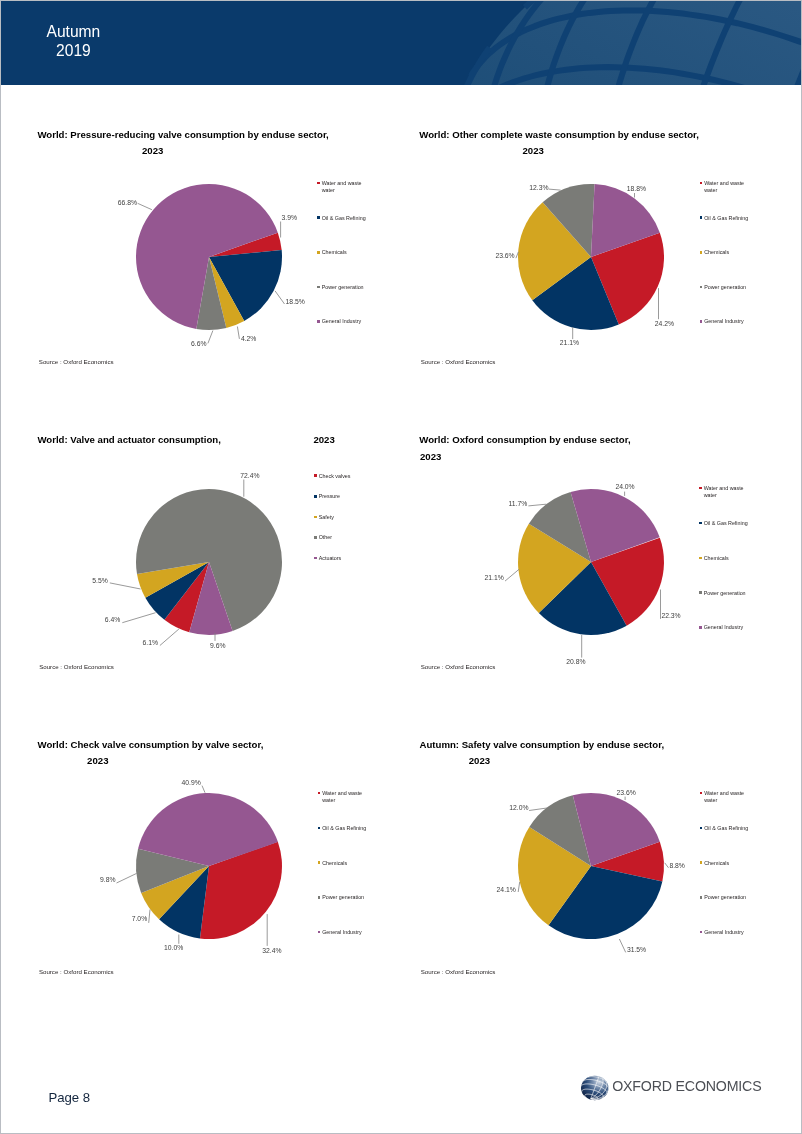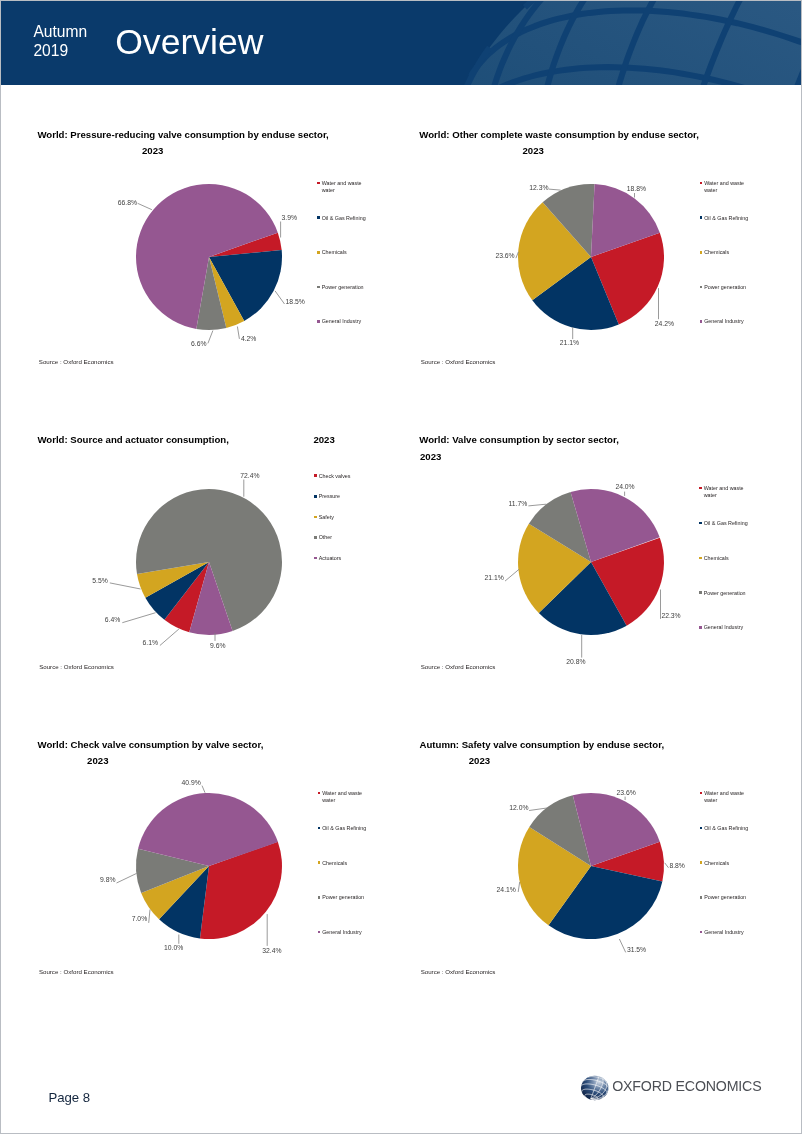--- a/index.html
+++ b/index.html
@@ -1,21 +1,21 @@
 <!DOCTYPE html>
 <html><head>
 <meta charset="utf-8">
 <title>Overview</title>
 <style>
 html,body{margin:0;padding:0;background:#fff;}
 body{width:802px;height:1134px;font-family:"Liberation Sans",sans-serif;}
 .page{position:relative;width:802px;height:1134px;box-sizing:border-box;border:1px solid #b9bdc3;background:#fff;overflow:hidden;}
 .header{position:absolute;left:0;top:0;width:800px;height:84px;background:#0a3a6b;overflow:hidden;}
 .hdr-globe{position:absolute;left:0;top:0;}
-.hdr-season{position:absolute;left:32.4px;top:20.8px;width:80px;color:#fff;font-size:15.6px;line-height:19.2px;white-space:nowrap;}
+.hdr-season{position:absolute;left:32.4px;top:20.8px;width:80px;text-align:center;color:#fff;font-size:15.6px;line-height:19.2px;white-space:nowrap;}
 .hdr-title{position:absolute;left:114.2px;top:21px;color:#fff;font-size:35.6px;line-height:40px;font-weight:400;}
 .pie-layer{position:absolute;left:0;top:0;}
 .ch-title{position:absolute;font-weight:bold;font-size:9.62px;line-height:11px;color:#000;white-space:nowrap;}
 .ch-src{position:absolute;font-size:6.15px;color:#231f20;white-space:nowrap;}
 .lg-row{position:absolute;display:flex;align-items:flex-start;}
 .lg-mk{width:2.6px;height:2.6px;margin-top:1.9px;margin-right:2.1px;flex:0 0 auto;}
 .lg-tx{font-size:5.35px;line-height:6.7px;color:#231f20;width:44.5px;}
 .dl{position:absolute;font-size:6.8px;line-height:8px;color:#3d3d3d;white-space:nowrap;}
 .footer-page{position:absolute;left:47.4px;top:1090.3px;font-size:13.2px;line-height:14px;color:#14263e;}
 .logo-wrap{position:absolute;left:579px;top:1072px;width:200px;height:30px;}
@@ -48,21 +48,20 @@
 <path d="M 804.7 -11.0 L 812.2 -8.5" fill="none" stroke="#0f4173" stroke-width="6"></path>
 <path d="M 461.1 96.0 L 463.9 89.4 L 466.9 83.0 L 470.0 76.6 L 473.4 70.4 L 476.9 64.2 L 480.6 58.2 L 484.5 52.3 L 488.6 46.6" fill="none" stroke="#0f4173" stroke-width="6"></path>
 <path d="M 491.7 90.3 L 493.8 83.3 L 496.0 76.4 L 498.4 69.7 L 501.0 63.0 L 503.8 56.5 L 506.7 50.0 L 509.8 43.7 L 513.0 37.6 L 516.4 31.5 L 520.0 25.7 L 523.7 19.9 L 527.6 14.3 L 531.6 8.9 L 535.8 3.6 L 540.1 -1.5 L 544.6 -6.5 L 549.2 -11.3 L 553.9 -15.9" fill="none" stroke="#0f4173" stroke-width="6"></path>
 <path d="M 544.5 92.7 L 546.3 85.4 L 548.3 78.1 L 550.3 70.9 L 552.5 63.9 L 554.9 57.0 L 557.4 50.2 L 560.0 43.5 L 562.7 37.0 L 565.6 30.6 L 568.5 24.3 L 571.6 18.2 L 574.9 12.2 L 578.2 6.4 L 581.7 0.7 L 585.3 -4.7 L 588.9 -10.1 L 592.7 -15.2" fill="none" stroke="#0f4173" stroke-width="6"></path>
 <path d="M 614.7 95.8 L 616.7 88.3 L 618.8 80.9 L 621.1 73.6 L 623.4 66.5 L 625.7 59.4 L 628.2 52.5 L 630.8 45.7 L 633.4 39.0 L 636.1 32.5 L 638.9 26.1 L 641.7 19.8 L 644.7 13.7 L 647.7 7.8 L 650.7 2.0 L 653.9 -3.7 L 657.1 -9.1 L 660.3 -14.4" fill="none" stroke="#0f4173" stroke-width="6"></path>
 <path d="M 700.1 91.6 L 702.6 84.4 L 705.1 77.3 L 707.7 70.2 L 710.3 63.3 L 713.0 56.5 L 715.6 49.8 L 718.3 43.3 L 721.0 36.9 L 723.7 30.6 L 726.5 24.5 L 729.2 18.5 L 732.0 12.7 L 734.7 7.0 L 737.5 1.5 L 740.3 -3.9 L 743.1 -9.1 L 745.9 -14.1" fill="none" stroke="#0f4173" stroke-width="6"></path>
 <path d="M 792.1 95.5 L 794.9 88.6 L 797.6 81.8 L 800.3 75.2 L 802.9 68.6 L 805.6 62.2 L 808.1 55.9 L 810.7 49.7 L 813.2 43.6" fill="none" stroke="#0f4173" stroke-width="6"></path>
  </g>
 </svg>
     <div class="hdr-season"><span>Autumn</span><br><span>2019</span></div>
-    <div class="hdr-title">Overview</div>
   </div>
 
   <svg class="pie-layer" width="802" height="1134" viewBox="0 0 802 1134">
 <path class="slice" d="M 208.00 256.00 L 276.81 231.63 A 73 73 0 0 1 280.67 249.05 Z" fill="#c51a27"></path>
 <path class="slice" d="M 208.00 256.00 L 280.67 249.05 A 73 73 0 0 1 243.23 319.93 Z" fill="#023464"></path>
 <path class="slice" d="M 208.00 256.00 L 243.23 319.93 A 73 73 0 0 1 225.34 326.91 Z" fill="#d3a520"></path>
 <path class="slice" d="M 208.00 256.00 L 225.34 326.91 A 73 73 0 0 1 195.30 327.89 Z" fill="#7a7b77"></path>
 <path class="slice" d="M 208.00 256.00 L 195.30 327.89 A 73 73 0 1 1 276.81 231.63 Z" fill="#955791"></path>
 <path class="slice" d="M 590.00 256.00 L 658.81 231.63 A 73 73 0 0 1 617.79 323.50 Z" fill="#c51a27"></path>
 <path class="slice" d="M 590.00 256.00 L 617.79 323.50 A 73 73 0 0 1 531.26 299.34 Z" fill="#023464"></path>
@@ -170,21 +169,21 @@
     </div>
 <div class="lg-row" style="left:698.5px;top:317.4px">
       <span class="lg-mk" style="background:#955791"></span>
       <span class="lg-tx">General Industry</span>
     </div>
 <div class="dl" style="left:653.7px;top:318.6px">24.2%</div>
 <div class="dl" style="left:558.7px;top:338.0px">21.1%</div>
 <div class="dl" style="left:494.4px;top:250.9px">23.6%</div>
 <div class="dl" style="left:528.2px;top:183.0px">12.3%</div>
 <div class="dl" style="left:625.7px;top:183.5px">18.8%</div>
-<div class="ch-title" style="left:36.4px;top:432.6px">World: Source and actuator consumption,</div>
+<div class="ch-title" style="left:36.4px;top:432.6px">World: Valve and actuator consumption,</div>
 <div class="ch-title" style="left:312.4px;top:432.6px">2023</div>
 <div class="ch-src" style="left:38.2px;top:661.7px">Source : Oxford Economics</div>
 <div class="lg-row" style="left:313.0px;top:471.5px">
       <span class="lg-mk" style="background:#c51a27"></span>
       <span class="lg-tx">Check valves</span>
     </div>
 <div class="lg-row" style="left:313.0px;top:492.1px">
       <span class="lg-mk" style="background:#023464"></span>
       <span class="lg-tx">Pressure</span>
     </div>
@@ -198,21 +197,21 @@
     </div>
 <div class="lg-row" style="left:313.0px;top:553.9px">
       <span class="lg-mk" style="background:#955791"></span>
       <span class="lg-tx">Actuators</span>
     </div>
 <div class="dl" style="left:141.5px;top:638.0px">6.1%</div>
 <div class="dl" style="left:103.8px;top:614.9px">6.4%</div>
 <div class="dl" style="left:91.3px;top:575.6px">5.5%</div>
 <div class="dl" style="left:239.3px;top:471.3px">72.4%</div>
 <div class="dl" style="left:209.0px;top:640.8px">9.6%</div>
-<div class="ch-title" style="left:418.3px;top:432.6px">World: Valve consumption by sector sector,</div>
+<div class="ch-title" style="left:418.3px;top:432.6px">World: Oxford consumption by enduse sector,</div>
 <div class="ch-title" style="left:419.0px;top:450.2px">2023</div>
 <div class="ch-src" style="left:419.7px;top:661.7px">Source : Oxford Economics</div>
 <div class="lg-row" style="left:698.0px;top:484.0px">
       <span class="lg-mk" style="background:#c51a27"></span>
       <span class="lg-tx">Water and waste water</span>
     </div>
 <div class="lg-row" style="left:698.0px;top:518.9px">
       <span class="lg-mk" style="background:#023464"></span>
       <span class="lg-tx">Oil &amp; Gas Refining</span>
     </div>

